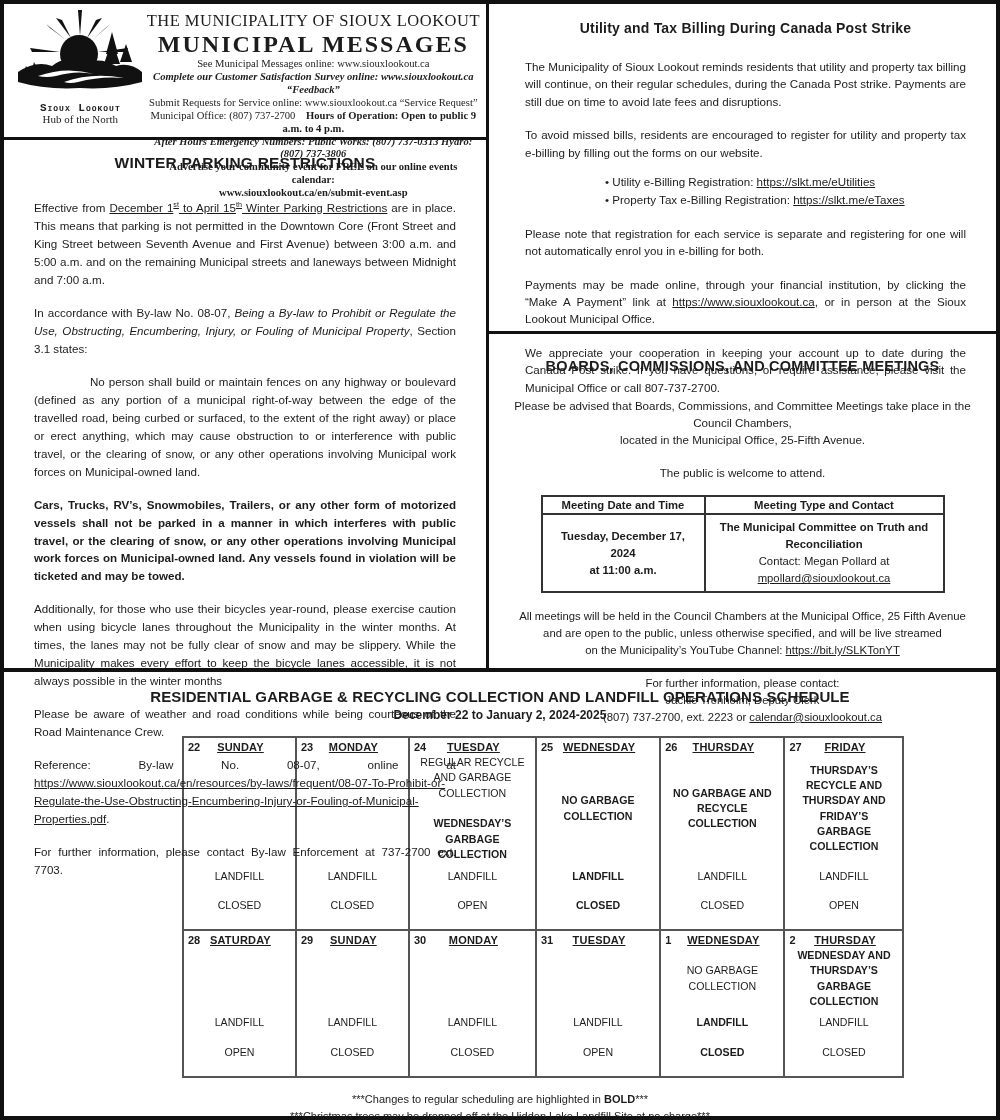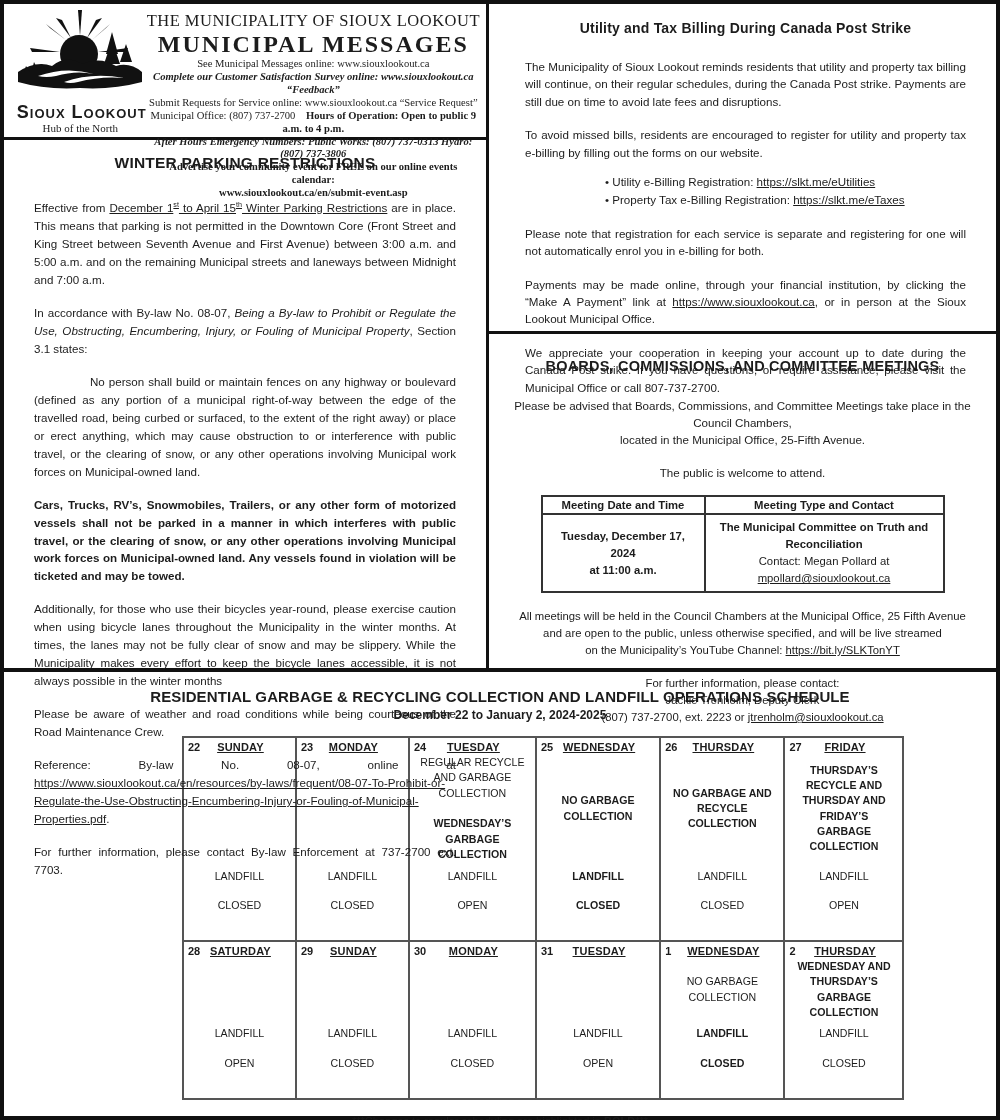--- a/index.html
+++ b/index.html
@@ -9,21 +9,21 @@
     background:#ffffff; border:4px solid #111;
     font-family:"Liberation Sans", sans-serif; color:#1c1c1c;
   }
   .top { display:flex; height:668px; border-bottom:4px solid #111; }
   .col-left { width:485px; border-right:3px solid #111; display:flex; flex-direction:column; }
   .col-right { flex:1; display:flex; flex-direction:column; }
 
   
   .masthead { height:136px; border-bottom:3px solid #111; display:flex; padding:4px 6px 2px 10px; }
   .logo-wrap { width:142px; text-align:center; padding-top:2px; }
-  .logo-name { font-family:Liberation Sans, sans-serif; font-size:18px; letter-spacing:1px; font-variant:small-caps; font-weight:bold; margin-top:-4px;text-align:right; }
+  .logo-name { font-family:Liberation Mono, monospace; font-size:11px; letter-spacing:1px; font-variant:small-caps; font-weight:bold; margin-top:-4px; }
   .logo-tagline { font-family:"Liberation Serif", serif; font-size:11px; font-weight:normal; margin-top:-1px; }
   .mast-text { flex:1; text-align:center; font-family:"Liberation Serif", serif; padding-top:3px; }
   .mast-title1 { font-size:16.5px; letter-spacing:0.5px; white-space:nowrap; }
   .mast-title2 { font-size:24px; font-weight:bold; letter-spacing:2px; line-height:1.0; margin:1px 0 2px 0; }
   .mast-line { font-size:10.6px; line-height:1.22; }
 
   
   .b { font-weight:bold; }
   .i { font-style:italic; }
   .bi { font-weight:bold; font-style:italic; }
@@ -64,21 +64,21 @@
   .sched-subtitle { font-weight:bold; font-size:12px; margin-top:3px; }
   .cal-table { border-collapse:collapse; margin:14px 0 0 178px; table-layout:fixed; }
   .cal-table td { border:2px solid #555; padding:0; vertical-align:top; }
   .cal-row1 td { height:161px; }
   .cal-row2 td { height:146px; }
   .cell { display:flex; flex-direction:column; height:100%; padding:3px 4px 0 4px; }
   .cell-head { display:flex; align-items:flex-start; }
   .cell-num { font-weight:bold; font-size:11px; width:22px; text-align:left; }
   .cell-day { flex:1; text-align:center; font-weight:bold; font-size:11px; text-decoration:underline; margin-right:20px; letter-spacing:0.2px; }
   .cell-mid { flex:1; display:flex; flex-direction:column; justify-content:center; font-size:10.6px; line-height:1.45; text-align:center; padding:2px 2px 6px 2px; }
-  .cell-foot { min-height:44px; display:flex; flex-direction:column; justify-content:flex-end; font-size:10.6px; line-height:1.4; text-align:center; padding-bottom:27px; }
+  .cell-foot { min-height:44px; display:flex; flex-direction:column; justify-content:flex-end; font-size:10.6px; line-height:1.4; text-align:center; padding-bottom:16px; }
   .notes { margin-top:13px; }
   .note-line { font-size:11px; line-height:1.55; }
 </style>
 </head>
 <body>
 
 <div class="page">
 
   <div class="top">
 
@@ -170,21 +170,21 @@
             <th>Meeting Date and Time</th>
             <th>Meeting Type and Contact</th>
           </tr>
           <tr>
             <td class="c-date"><span>Tuesday, December 17, 2024</span><br><span>at 11:00 a.m.</span></td>
             <td><span class="b">The Municipal Committee on Truth and Reconciliation</span><br><span>Contact: Megan Pollard at </span><span class="u">mpollard@siouxlookout.ca</span></td>
           </tr>
         </tbody>
           </table>
         <div class="boards-outro"><span>All meetings will be held in the Council Chambers at the Municipal Office, 25 Fifth Avenue</span><br><span>and are open to the public, unless otherwise specified, and will be live streamed</span><br><span>on the Municipality’s YouTube Channel: </span><span class="u">https://bit.ly/SLKTonYT</span></div>
-        <div class="boards-contact"><span>For further information, please contact:</span><br><span>Jackie Trenholm, Deputy Clerk</span><br><span>(807) 737-2700, ext. 2223 or </span><span class="u">jtrenholm@siouxlookout.ca</span></div>
+        <div class="boards-contact"><span>For further information, please contact:</span><br><span>Jackie Trenholm, Deputy Clerk</span><br><span>(807) 737-2700, ext. 2223 or </span><span class="u">calendar@siouxlookout.ca</span></div>
       </div>
 
     </div>
   </div>
 
   <div class="schedule">
     <div class="sched-title">RESIDENTIAL GARBAGE &amp; RECYCLING COLLECTION AND LANDFILL OPERATIONS SCHEDULE</div>
     <div class="sched-subtitle">December 22 to January 2, 2024-2025</div>
 
     <table class="cal-table">

